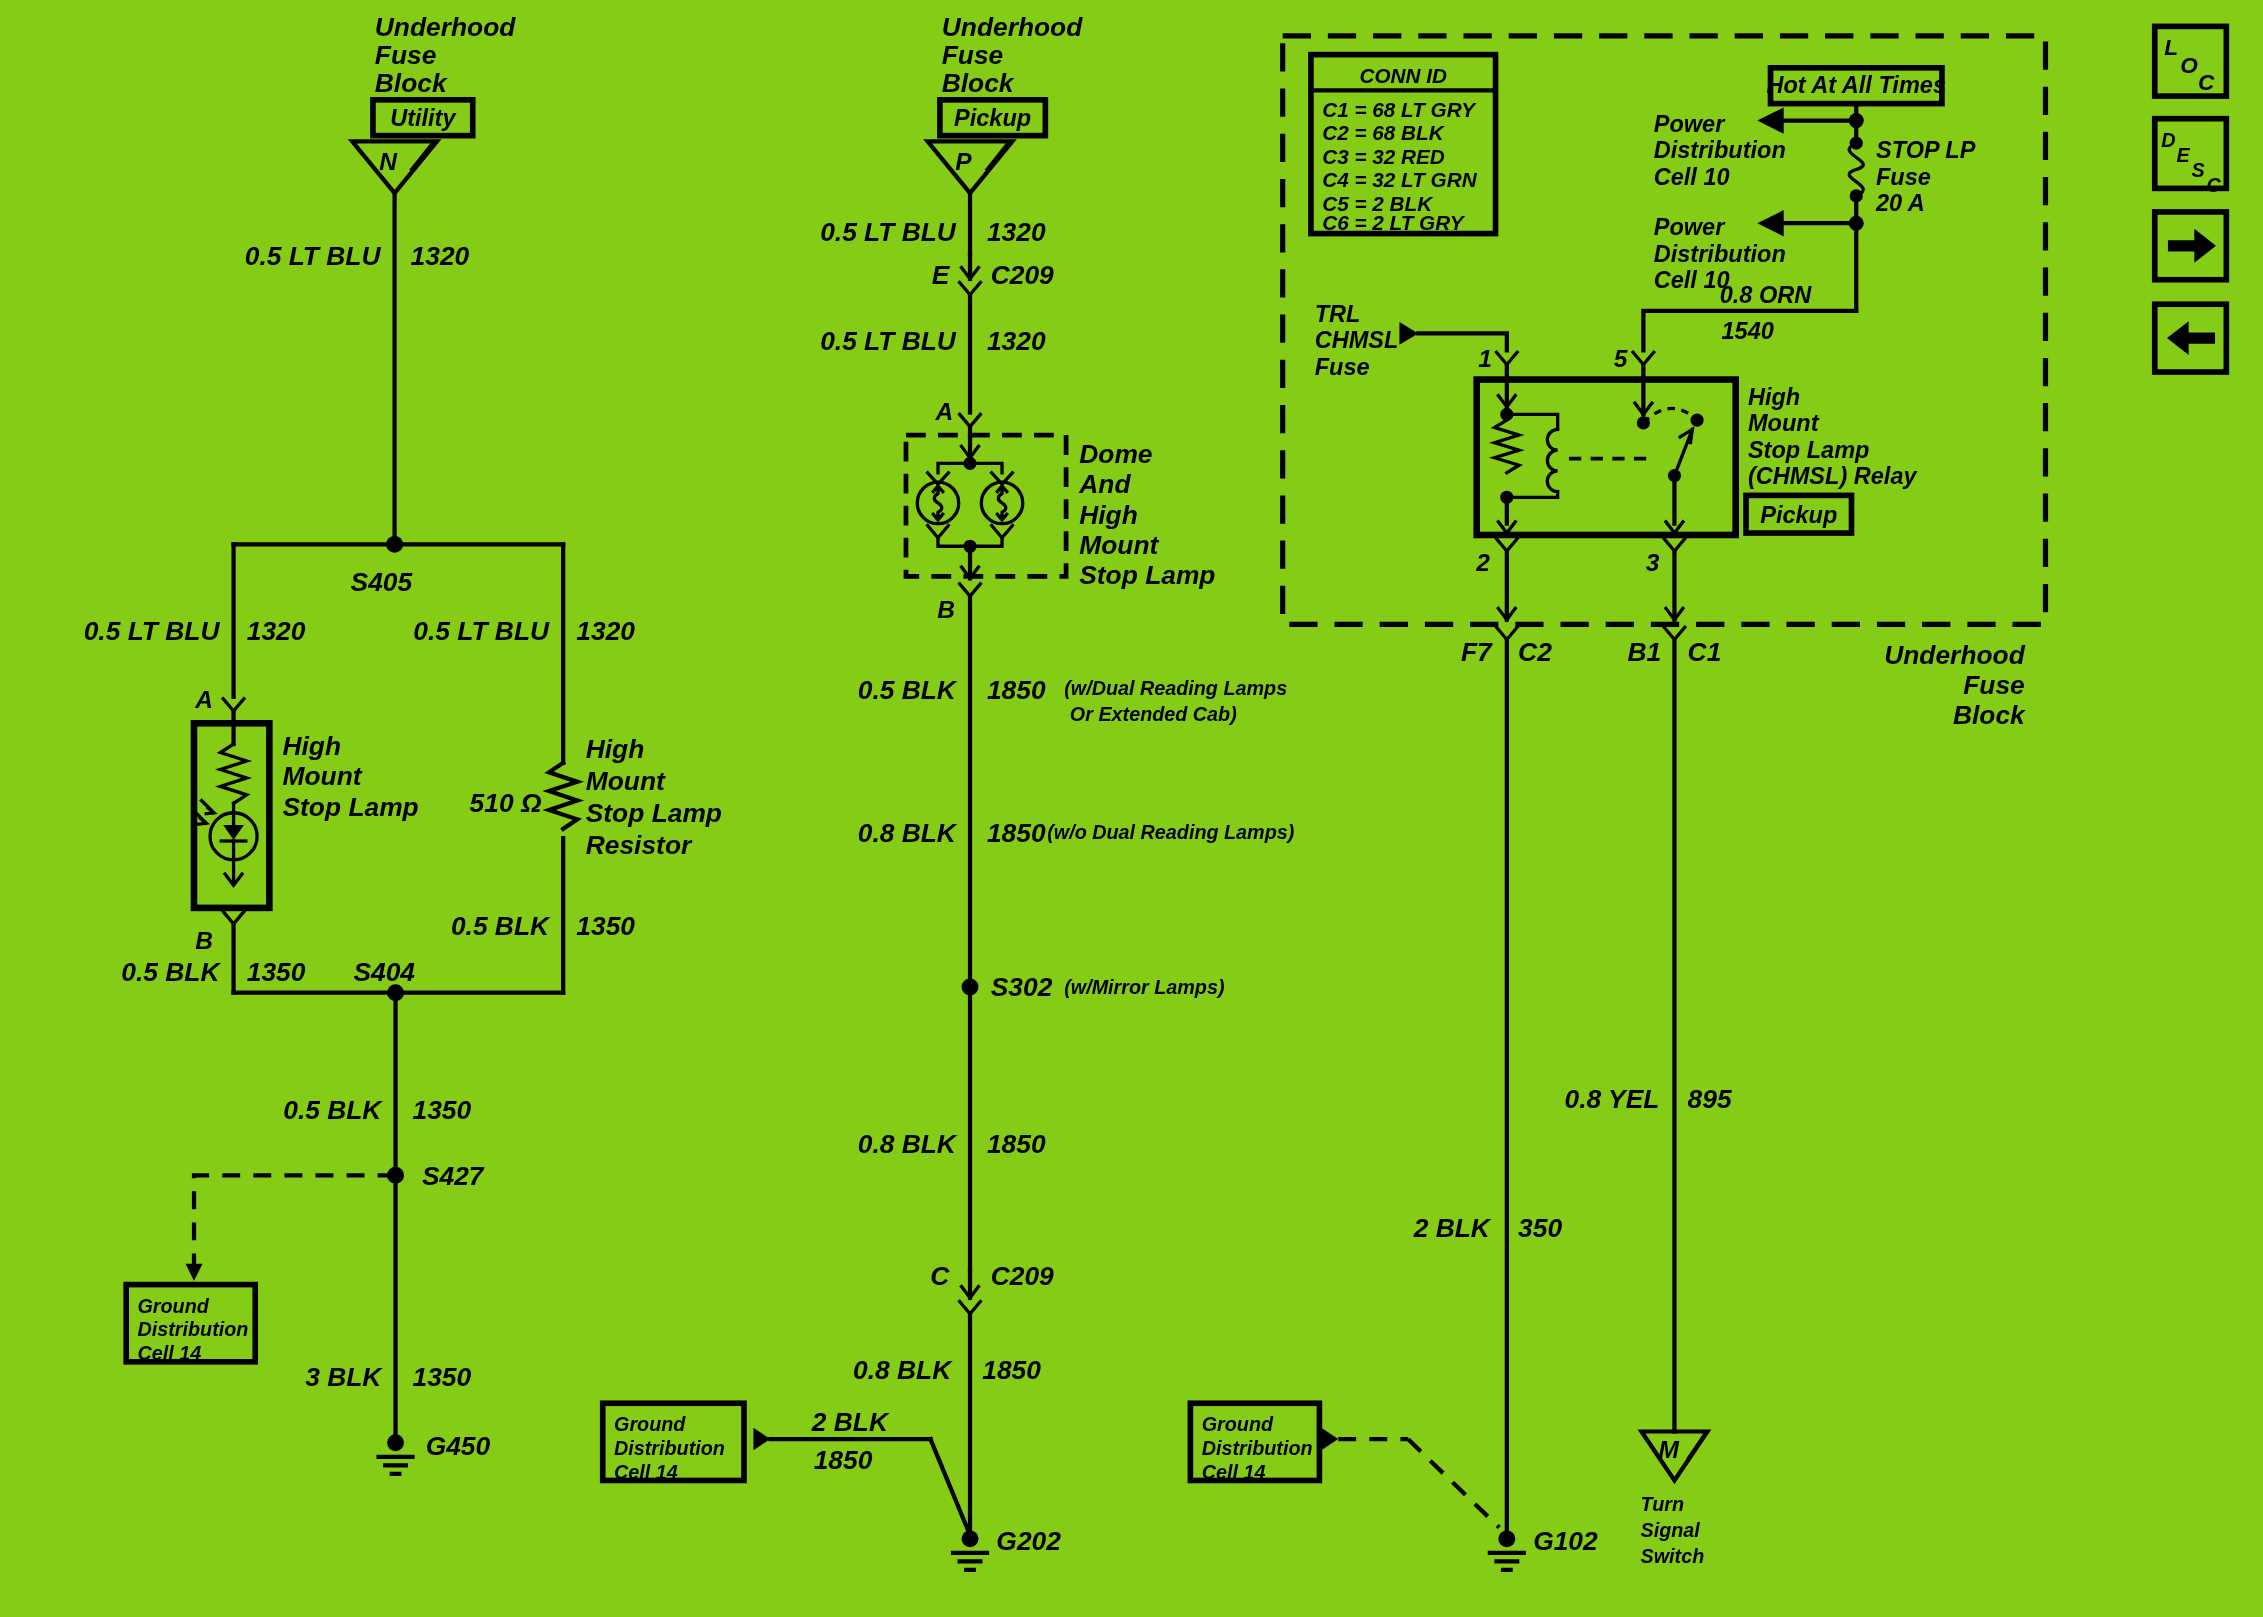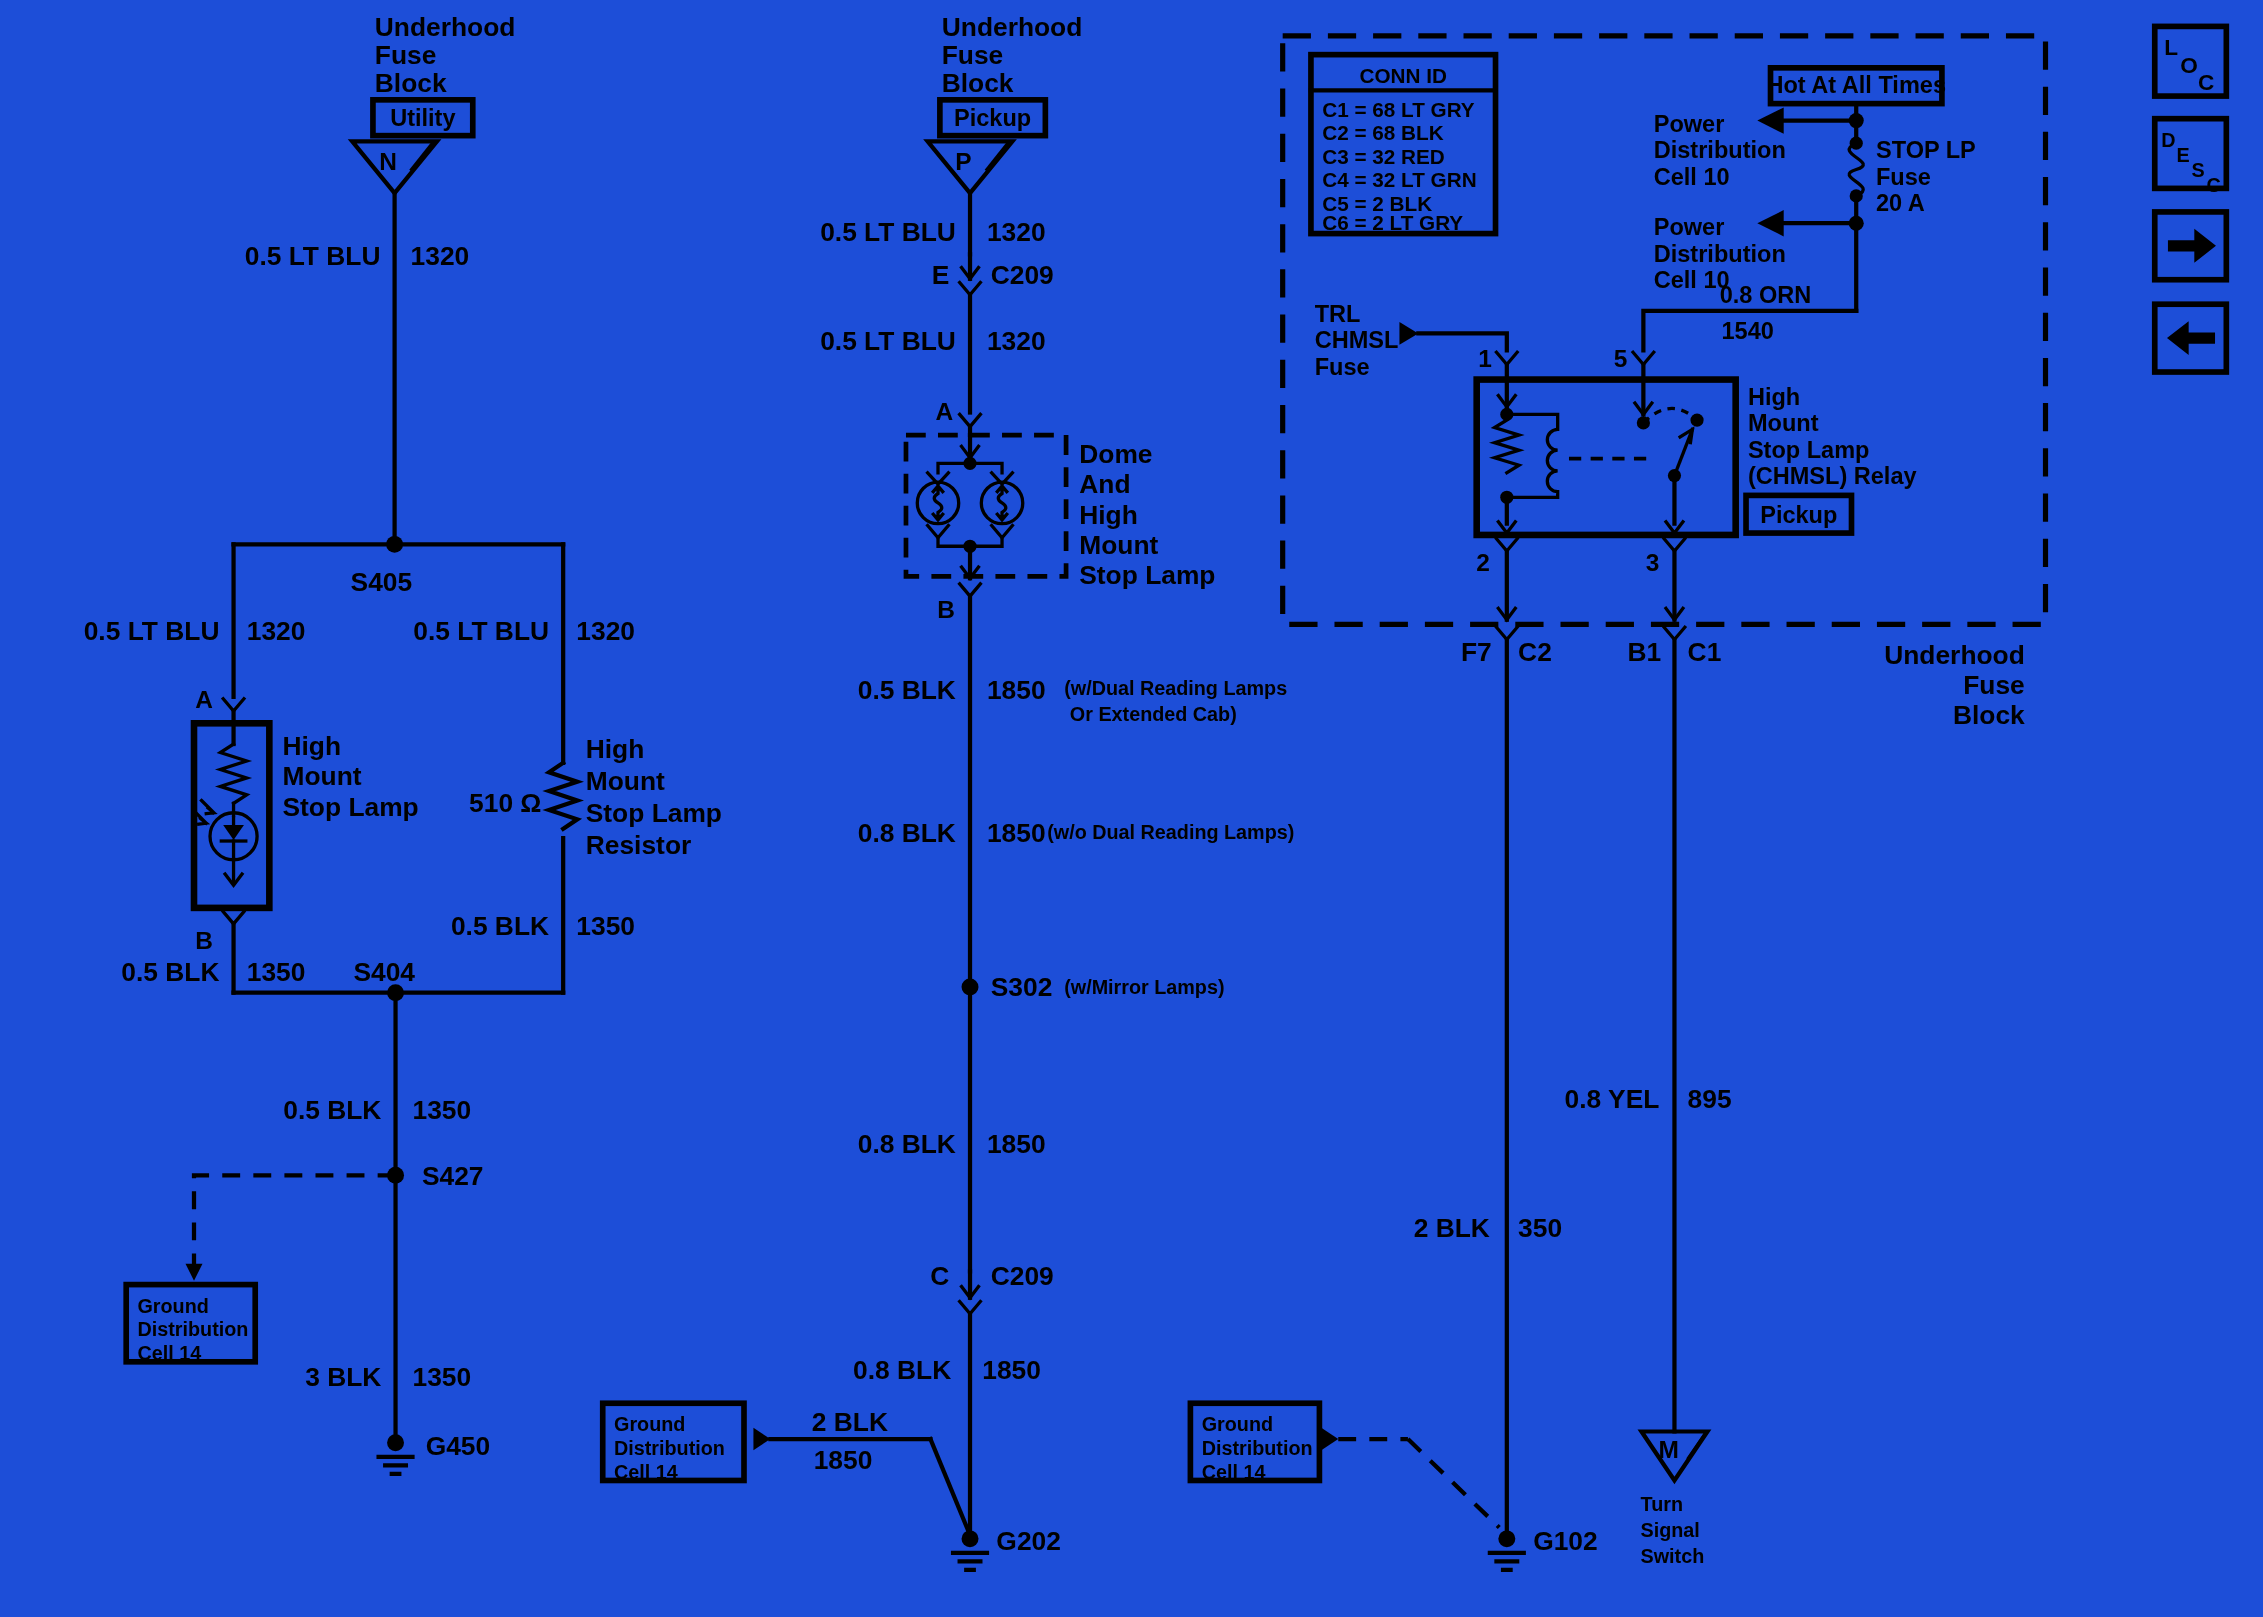--- a/index.html
+++ b/index.html
@@ -1,20 +1,21 @@
 <!DOCTYPE html>
 <html style="font-size:15px"><head>
 <meta charset="utf-8">
 <style>
   html,body { margin:0; padding:0; background:#e8e8e8; }
   .stage {
     position:relative;
     width:2264px; height:1618px;
-    background:#1d4ed8;
+    background:#84cc16;
     font-family:"Liberation Sans", sans-serif;
+    font-style:italic;
   }
   svg { display:block; width:2264px; height:1618px; }
 
   
   .wire   { fill:none; stroke:#000; stroke-width:4.5; stroke-linecap:square; stroke-linejoin:miter; }
   .thin   { stroke-width:3.5; }
   .obox   { fill:none; stroke:#000; stroke-width:6; }
   .obox7  { fill:none; stroke:#000; stroke-width:7; }
   .dashbig   { fill:none; stroke:#000; stroke-width:5.5; stroke-dasharray:30 18; }
   .dashsmall { fill:none; stroke:#000; stroke-width:5;   stroke-dasharray:21 13; }

